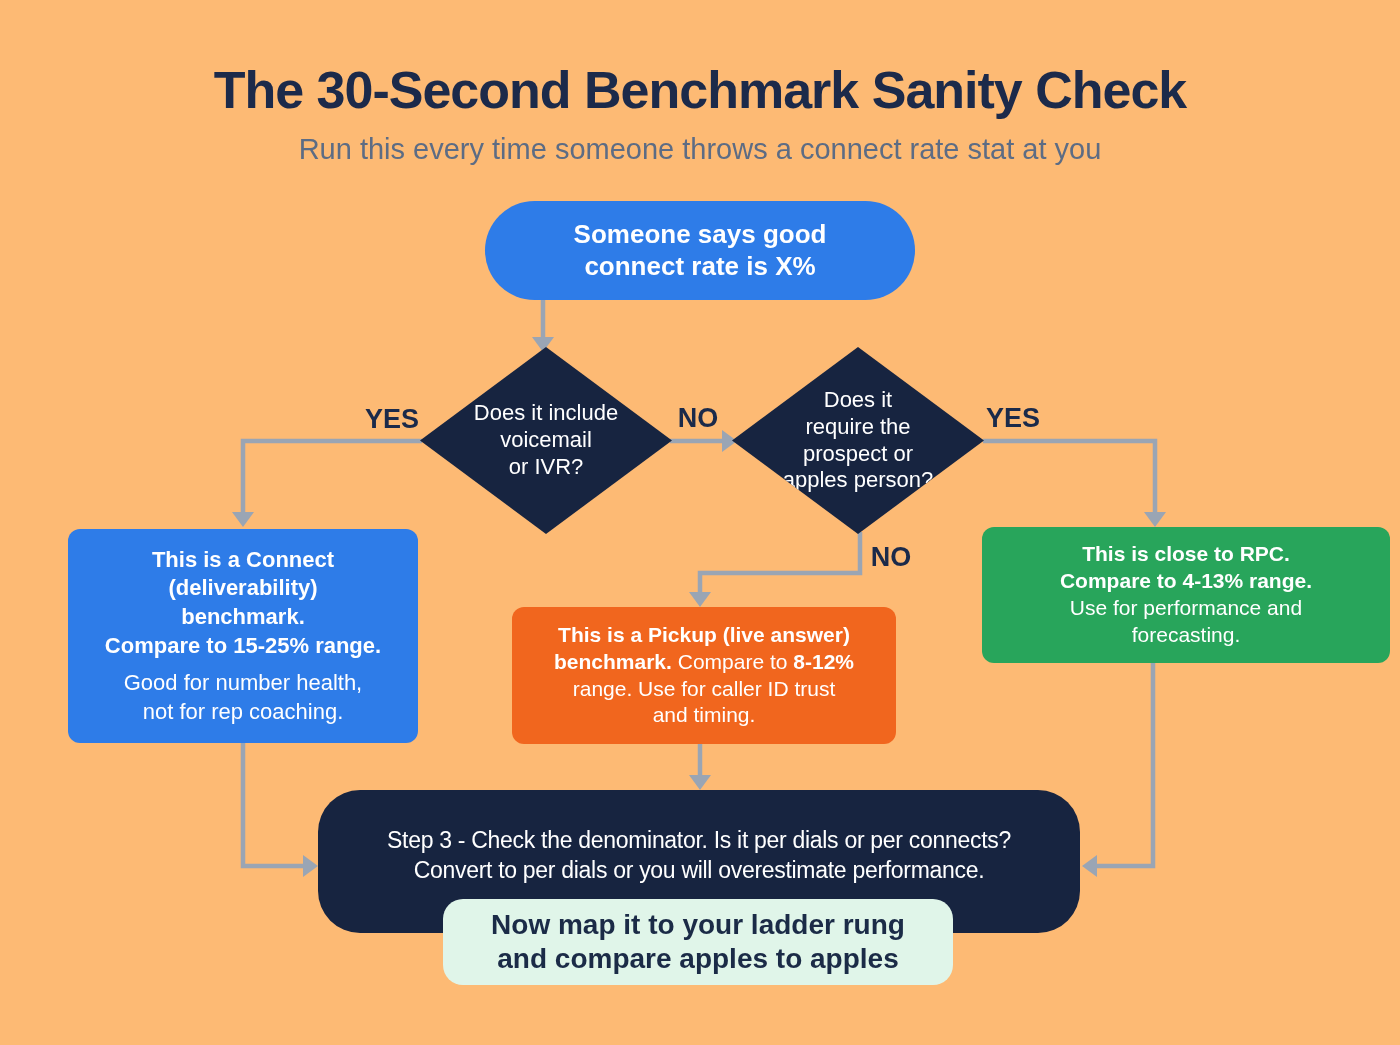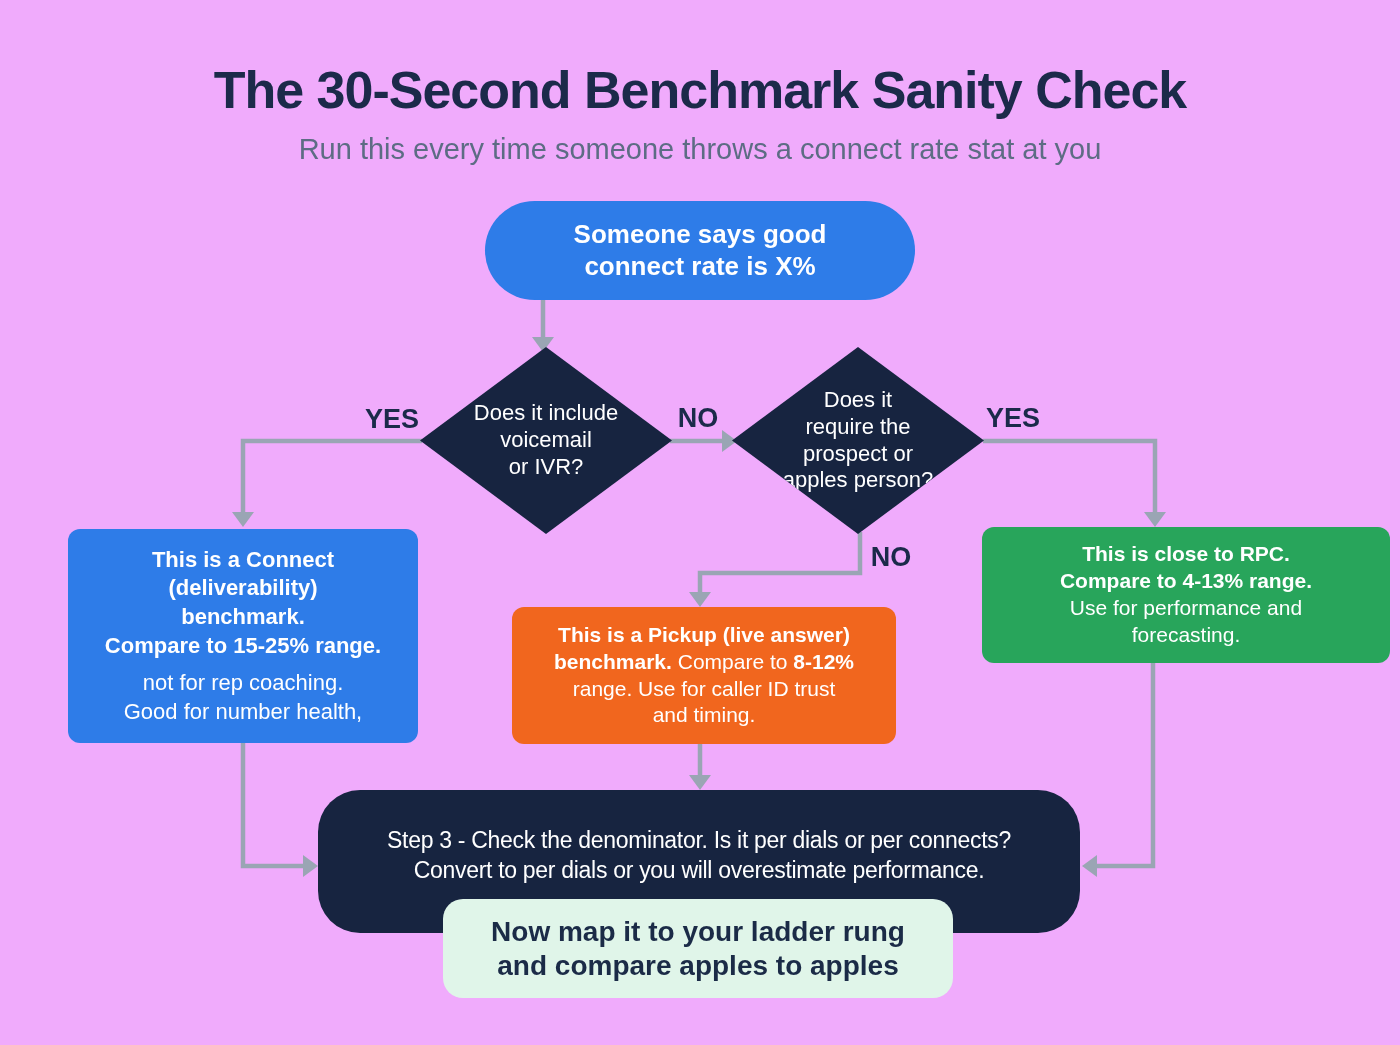--- a/index.html
+++ b/index.html
@@ -1,18 +1,18 @@
 <!DOCTYPE html>
 <html><head>
 <meta charset="utf-8">
 <style>
   html,body { margin:0; padding:0; }
   .canvas {
     position:relative; width:1400px; height:1045px;
-    background:#f0abfc; overflow:hidden;
+    background:#fdba74; overflow:hidden;
     font-family:"Liberation Sans", sans-serif;
     color:#1c2a4a;
   }
   .title {
     position:absolute; top:60px; left:0; width:100%;
     text-align:center; font-size:52px; font-weight:bold;
     letter-spacing:-1px; color:#1c2a4a;
   }
   .subtitle {
     position:absolute; top:133px; left:0; width:100%;
@@ -62,21 +62,21 @@
     background:#28a55b; border-radius:12px;
     font-size:21px; line-height:1.28;
   }
   .dark-box {
     left:318px; top:790px; width:762px; height:143px;
     background:#172440; border-radius:42px;
     font-size:23px; line-height:1.32; letter-spacing:-0.3px;
     justify-content:flex-start; padding-top:35px;
   }
   .mint-box {
-    left:443px; top:899px; width:510px; height:99px;
+    left:443px; top:899px; width:510px; height:86px;
     background:#e0f5e9; border-radius:20px;
     color:#1b2b47; font-size:28px; font-weight:bold; line-height:1.2;
     z-index:2;
   }
   .bold { font-weight:bold; }
 </style>
 </head>
 <body>
 
 <div class="canvas">
@@ -131,22 +131,22 @@
   <div class="edge-label label-no2">NO</div>
 
   <div class="node blue-box">
     <div class="bold">
       <span class="line">This is a Connect</span>
       <span class="line">(deliverability)</span>
       <span class="line">benchmark.</span>
       <span class="line">Compare to 15-25% range.</span>
     </div>
     <div class="para2">
+      <span class="line">Good for number health,</span>
       <span class="line">not for rep coaching.</span>
-      <span class="line">Good for number health,</span>
     </div>
   </div>
 
   <div class="node orange-box">
     <span class="line bold">This is a Pickup (live answer)</span>
     <span class="line"><span class="bold">benchmark.</span> <span>Compare to</span> <span class="bold">8-12%</span></span>
     <span class="line">range. Use for caller ID trust</span>
     <span class="line">and timing.</span>
   </div>
 

